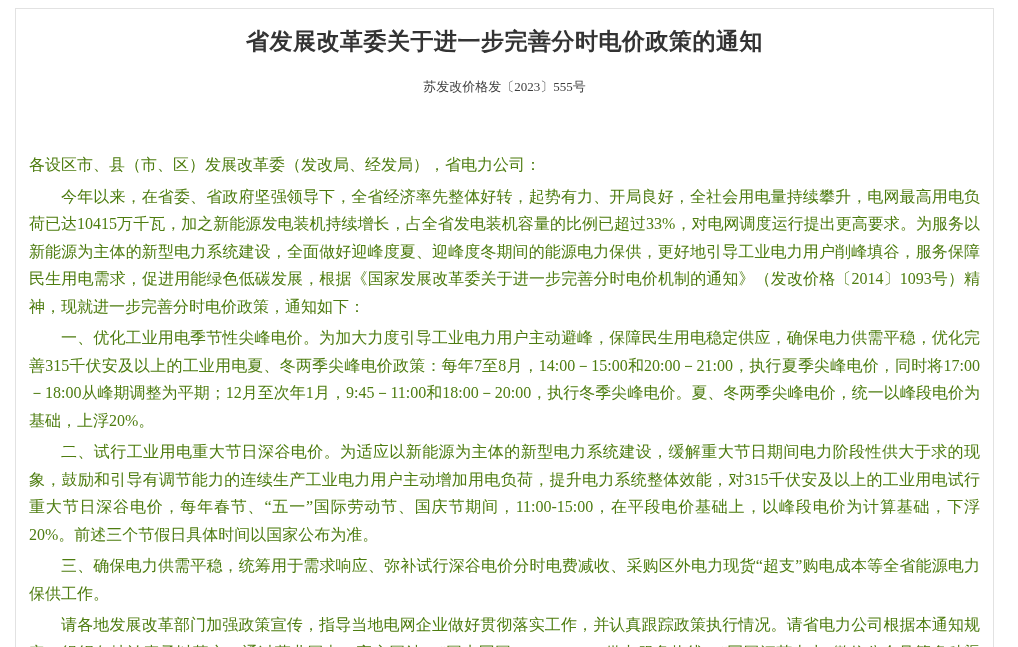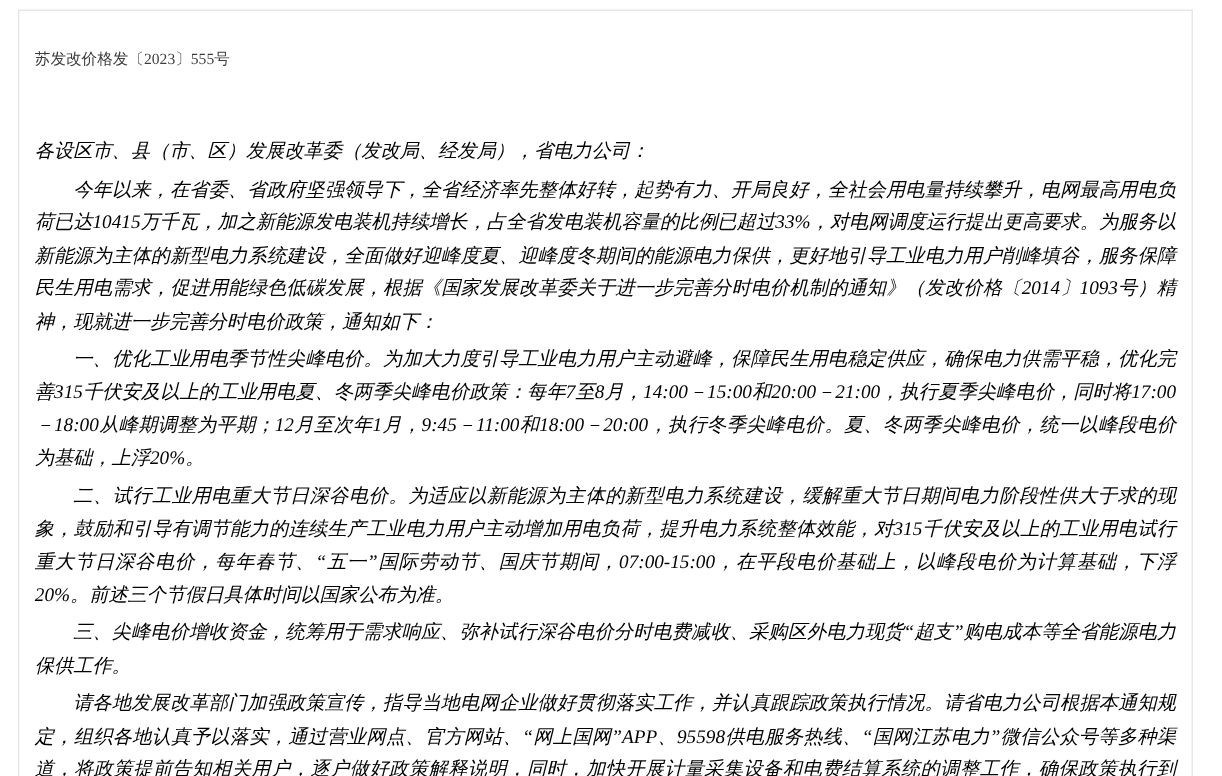--- a/index.html
+++ b/index.html
@@ -25,51 +25,51 @@
     margin: 8px 0 0 0;
     text-align: center;
     font-size: 23px;
     font-weight: bold;
     color: #333333;
     letter-spacing: 0.5px;
     line-height: 30px;
   }
   .doc-number {
     margin: 21px 0 56px 0;
-    text-align: left;
+    text-align: center;
     font-size: 13px;
     color: #3d3d3d;
     line-height: 17px;
   }
   .doc-body p {
     margin: 4px 0;
     font-size: 16px;
     line-height: 27.5px;
-    color: #000000;
+    color: #4d7c0f;
     text-align: justify;
-    font-style: italic;
   }
   .doc-body p.indent {
     text-indent: 2em;
   }
 </style>
 </head>
 <body>
 
 <div class="page-frame">
+  <h1 class="doc-title">省发展改革委关于进一步完善分时电价政策的通知</h1>
 
   <div class="doc-number">苏发改价格发〔2023〕555号</div>
 
   <div class="doc-body">
     <p>各设区市、县（市、区）发展改革委（发改局、经发局），省电力公司：</p>
 
     <p class="indent">今年以来，在省委、省政府坚强领导下，全省经济率先整体好转，起势有力、开局良好，全社会用电量持续攀升，电网最高用电负荷已达10415万千瓦，加之新能源发电装机持续增长，占全省发电装机容量的比例已超过33%，对电网调度运行提出更高要求。为服务以新能源为主体的新型电力系统建设，全面做好迎峰度夏、迎峰度冬期间的能源电力保供，更好地引导工业电力用户削峰填谷，服务保障民生用电需求，促进用能绿色低碳发展，根据《国家发展改革委关于进一步完善分时电价机制的通知》（发改价格〔2014〕1093号）精神，现就进一步完善分时电价政策，通知如下：</p>
 
     <p class="indent">一、优化工业用电季节性尖峰电价。为加大力度引导工业电力用户主动避峰，保障民生用电稳定供应，确保电力供需平稳，优化完善315千伏安及以上的工业用电夏、冬两季尖峰电价政策：每年7至8月，14:00－15:00和20:00－21:00，执行夏季尖峰电价，同时将17:00－18:00从峰期调整为平期；12月至次年1月，9:45－11:00和18:00－20:00，执行冬季尖峰电价。夏、冬两季尖峰电价，统一以峰段电价为基础，上浮20%。</p>
 
-    <p class="indent">二、试行工业用电重大节日深谷电价。为适应以新能源为主体的新型电力系统建设，缓解重大节日期间电力阶段性供大于求的现象，鼓励和引导有调节能力的连续生产工业电力用户主动增加用电负荷，提升电力系统整体效能，对315千伏安及以上的工业用电试行重大节日深谷电价，每年春节、“五一”国际劳动节、国庆节期间，07:00-15:00，在平段电价基础上，以峰段电价为计算基础，下浮20%。前述三个节假日具体时间以国家公布为准。</p>
+    <p class="indent">二、试行工业用电重大节日深谷电价。为适应以新能源为主体的新型电力系统建设，缓解重大节日期间电力阶段性供大于求的现象，鼓励和引导有调节能力的连续生产工业电力用户主动增加用电负荷，提升电力系统整体效能，对315千伏安及以上的工业用电试行重大节日深谷电价，每年春节、“五一”国际劳动节、国庆节期间，11:00-15:00，在平段电价基础上，以峰段电价为计算基础，下浮20%。前述三个节假日具体时间以国家公布为准。</p>
 
-    <p class="indent">三、尖峰电价增收资金，统筹用于需求响应、弥补试行深谷电价分时电费减收、采购区外电力现货“超支”购电成本等全省能源电力保供工作。</p>
+    <p class="indent">三、确保电力供需平稳，统筹用于需求响应、弥补试行深谷电价分时电费减收、采购区外电力现货“超支”购电成本等全省能源电力保供工作。</p>
 
     <p class="indent">请各地发展改革部门加强政策宣传，指导当地电网企业做好贯彻落实工作，并认真跟踪政策执行情况。请省电力公司根据本通知规定，组织各地认真予以落实，通过营业网点、官方网站、“网上国网”APP、95598供电服务热线、“国网江苏电力”微信公众号等多种渠道，将政策提前告知相关用户，逐户做好政策解释说明，同时，加快开展计量采集设备和电费结算系统的调整工作，确保政策执行到位。</p>
 
   </div>
 </div>
 
 </body></html>

